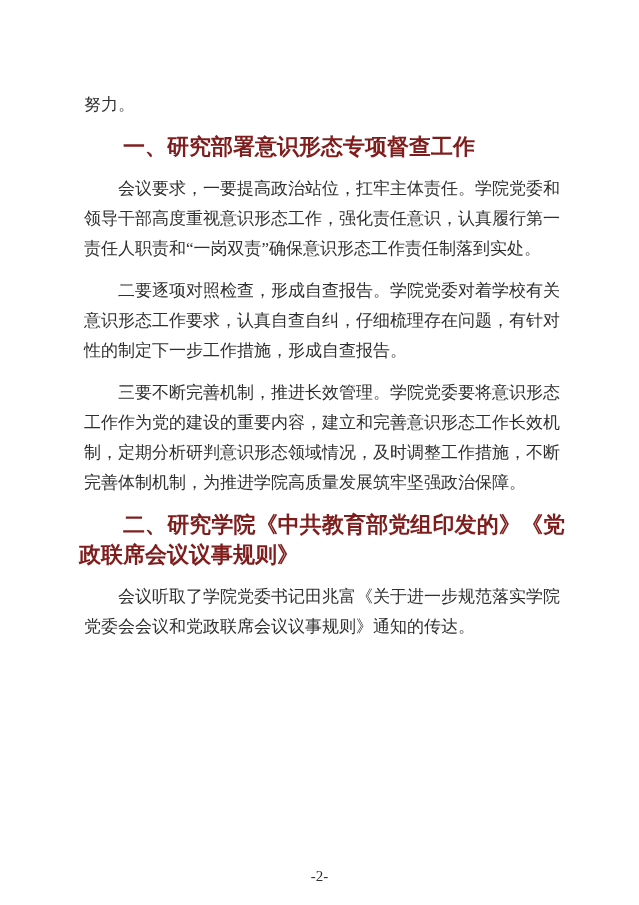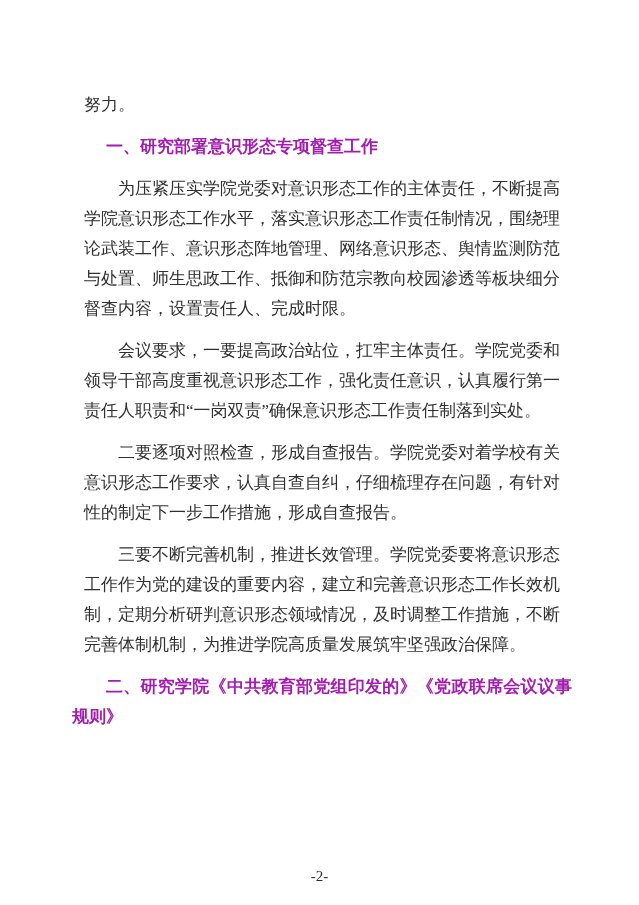--- a/index.html
+++ b/index.html
@@ -28,28 +28,28 @@
   }
   .doc-body p {
     margin: 12px;
     padding: 0;
     text-indent: 2em;
   }
   .doc-body p.continuation {
     text-indent: 0;
   }
   .doc-body h2.heading {
-    margin: 0;
+    margin: 7px;
     padding: 0;
     text-indent: 2em;
-    font-size: 17px;
+    font-size: 22px;
     font-weight: 700;
     line-height: 30px;
     text-align: justify;
-    color: #a21caf;
+    color: #7f1d1d;
     font-family: "Liberation Sans", "DejaVu Sans", sans-serif;
   }
   .page-number {
     position: absolute;
     bottom: 21px;
     left: 0;
     width: 100%;
     text-align: center;
     font-size: 15px;
     line-height: 16px;
@@ -57,20 +57,20 @@
     font-family: "Liberation Serif", "DejaVu Serif", serif;
   }
 </style>
 </head>
 <body>
 
 <div class="page">
   <div class="doc-body">
       <p class="continuation">努力。</p>
       <h2 class="heading">一、研究部署意识形态专项督查工作</h2>
-      <p class="body">为压紧压实学院党委对意识形态工作的主体责任，不断提高学院意识形态工作水平，落实意识形态工作责任制情况，围绕理论武装工作、意识形态阵地管理、网络意识形态、舆情监测防范与处置、师生思政工作、抵御和防范宗教向校园渗透等板块细分督查内容，设置责任人、完成时限。</p>
       <p class="body">会议要求，一要提高政治站位，扛牢主体责任。学院党委和领导干部高度重视意识形态工作，强化责任意识，认真履行第一责任人职责和“一岗双责”确保意识形态工作责任制落到实处。</p>
       <p class="body">二要逐项对照检查，形成自查报告。学院党委对着学校有关意识形态工作要求，认真自查自纠，仔细梳理存在问题，有针对性的制定下一步工作措施，形成自查报告。</p>
       <p class="body">三要不断完善机制，推进长效管理。学院党委要将意识形态工作作为党的建设的重要内容，建立和完善意识形态工作长效机制，定期分析研判意识形态领域情况，及时调整工作措施，不断完善体制机制，为推进学院高质量发展筑牢坚强政治保障。</p>
       <h2 class="heading">二、研究学院《中共教育部党组印发的》《党政联席会议议事规则》</h2>
+      <p class="body">会议听取了学院党委书记田兆富《关于进一步规范落实学院党委会会议和党政联席会议议事规则》通知的传达。</p>
     </div>
   <div class="page-number">-2-</div>
 </div>
 
 </body></html>

